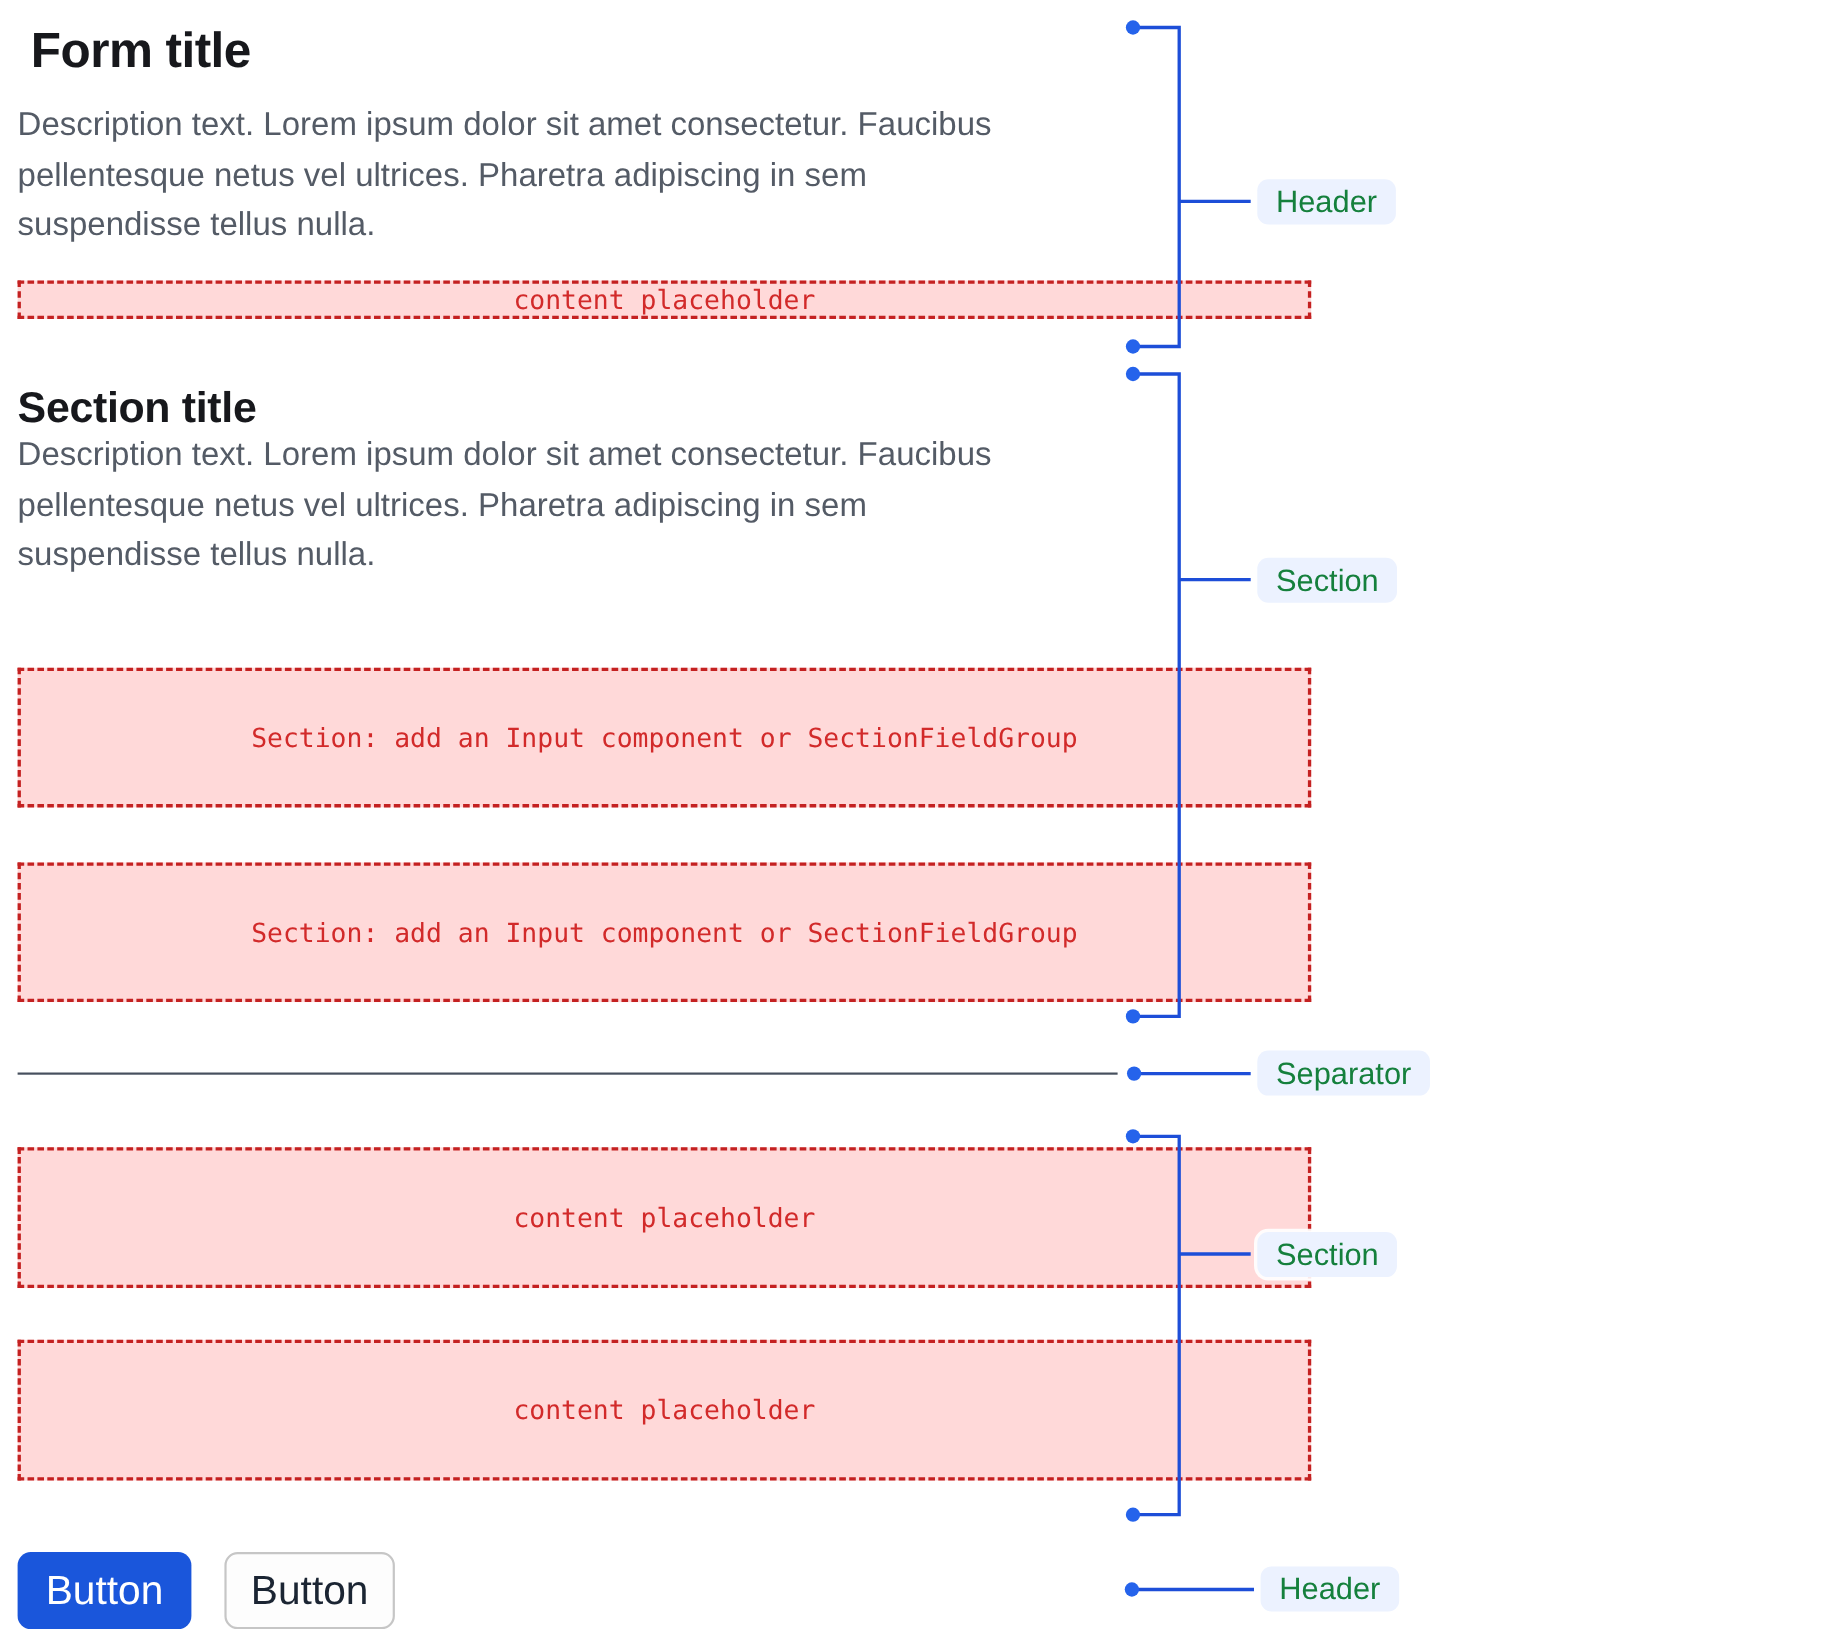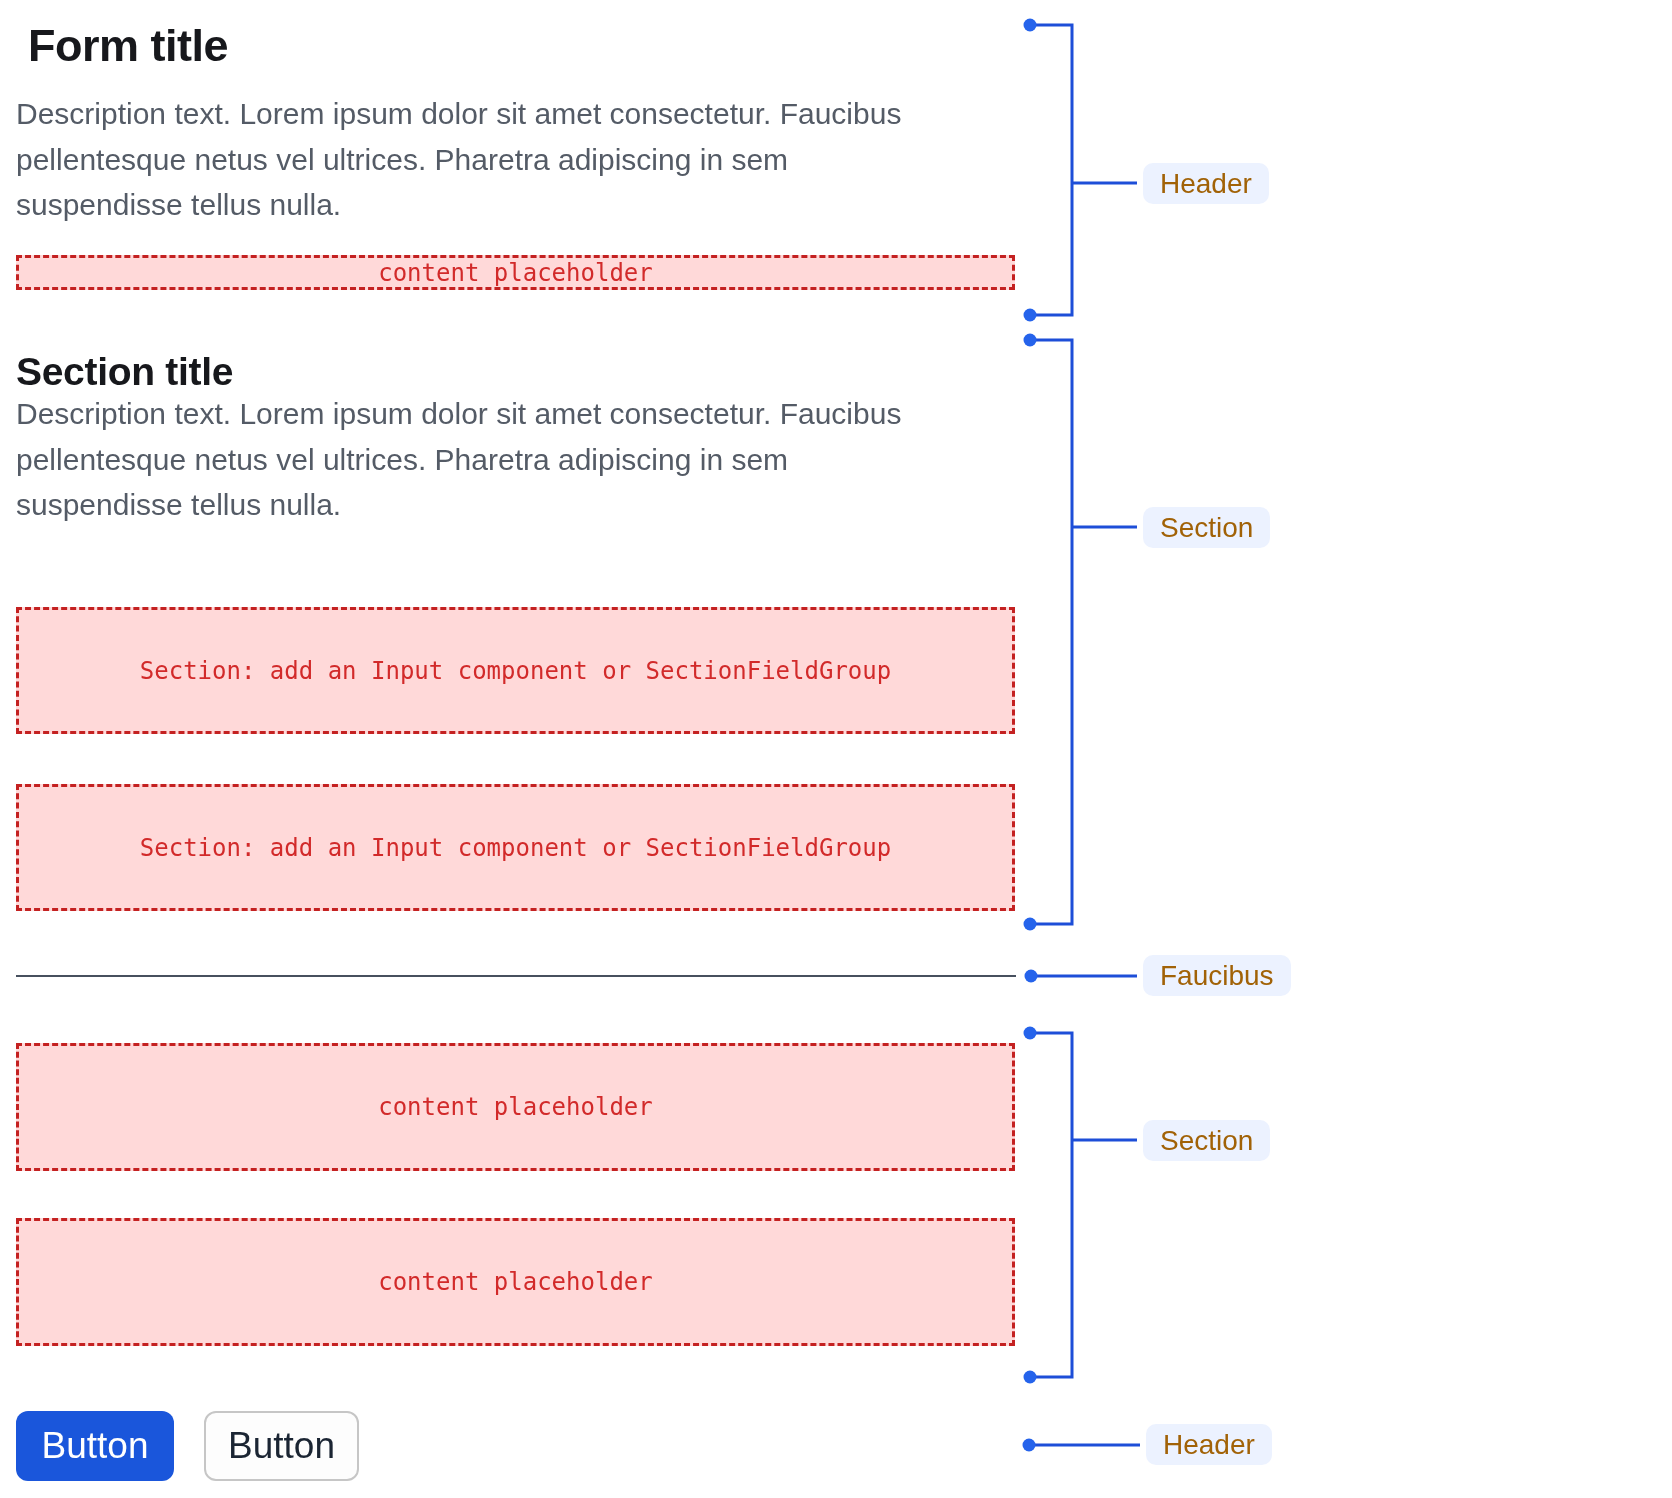--- a/index.html
+++ b/index.html
@@ -25,21 +25,21 @@
   }
   .description {
     left: 16px; width: 925px;
     font-size: 30px; line-height: 45.5px;
     color: #545b66;
   }
   .desc-header { top: 91px; }
   .desc-section { top: 391px; }
 
   .ph-box {
-    left: 16px; width: 999px;
+    left: 16px; width: 1176px;
     box-sizing: border-box;
     background: #ffd9d9;
     border: 3px dashed #c42121;
     display: flex; align-items: center; justify-content: center;
     font-family: "DejaVu Sans Mono", monospace;
     font-size: 24px; color: #d22a2a;
     text-align: right;
   }
   .ph-thin  { top: 255px; height: 35px; }
   .ph-sec1a { top: 607px; height: 127px; }
@@ -70,21 +70,21 @@
     background: #fdfdfd; color: #1b2533;
     border: 2px solid #c6c6c6;
   }
 
   .anno-label {
     height: 41px;
     box-sizing: border-box;
     padding: 0 17px;
     display: inline-flex; align-items: center;
     background: #ecf2ff;
-    color: #a16207;
+    color: #15803d;
     font-size: 28px; font-weight: 500;
     border-radius: 10px;
     box-shadow: 0 0 0 3px rgba(255,255,255,0.9);
     white-space: nowrap;
   }
   .lbl-header    { left: 1143px; top: 163px; }
   .lbl-section1  { left: 1143px; top: 507px; }
   .lbl-separator { left: 1143px; top: 955px; }
   .lbl-section2  { left: 1143px; top: 1120px; }
   .lbl-footer    { left: 1146px; top: 1424px; }
@@ -144,19 +144,19 @@
       <circle cx="1030" cy="1033" r="6.5"></circle>
       <circle cx="1030" cy="1377" r="6.5"></circle>
       <circle cx="1029" cy="1445" r="6.5"></circle>
     </g>
   </svg>
 
   <span class="abs anno-label lbl-header">Header</span>
 
   <span class="abs anno-label lbl-section1">Section</span>
 
-  <span class="abs anno-label lbl-separator">Faucibus</span>
+  <span class="abs anno-label lbl-separator">Separator</span>
 
   <span class="abs anno-label lbl-section2">Section</span>
 
   <span class="abs anno-label lbl-footer">Header</span>
 
 </div>
 
 </body></html>

